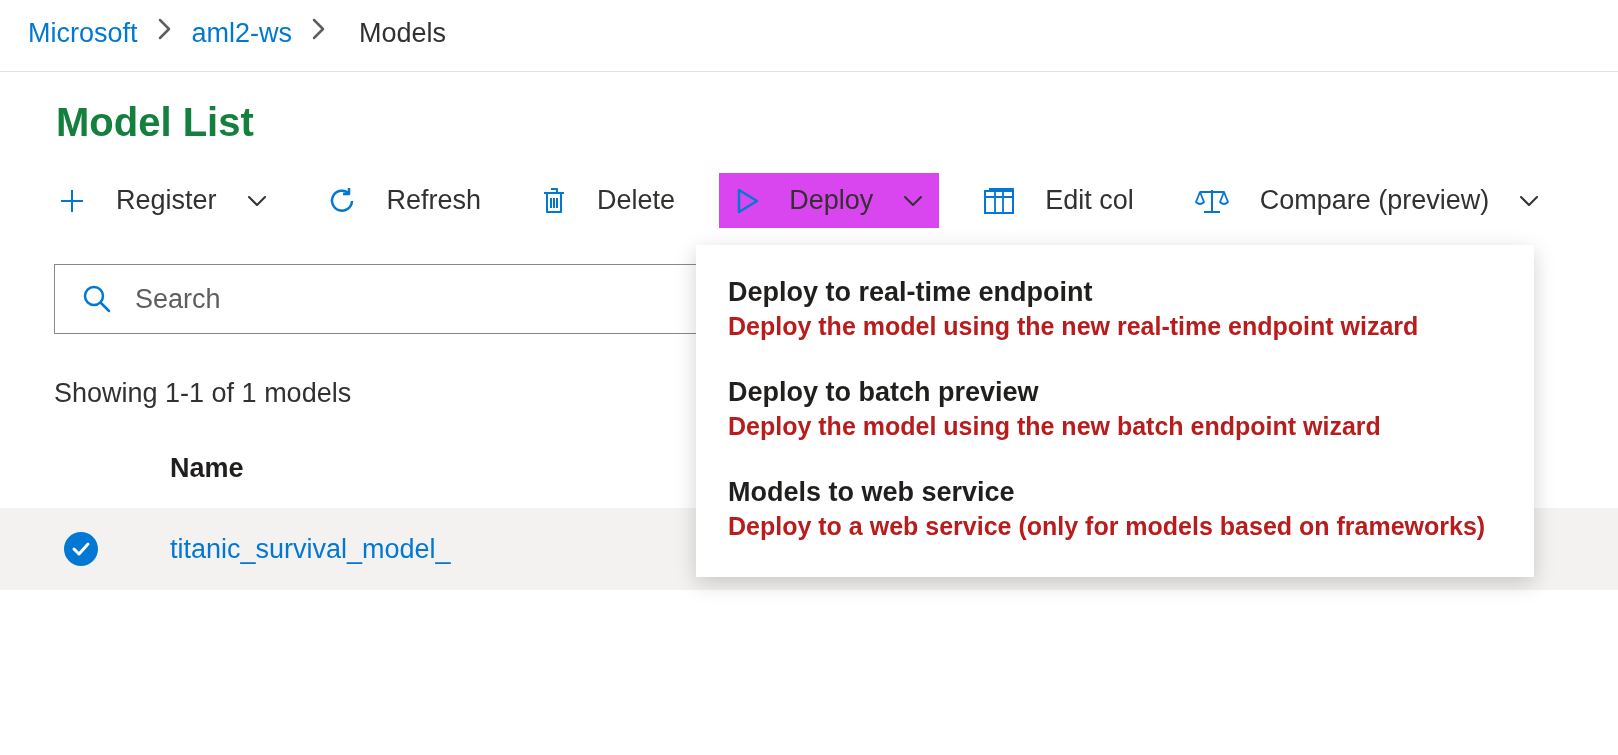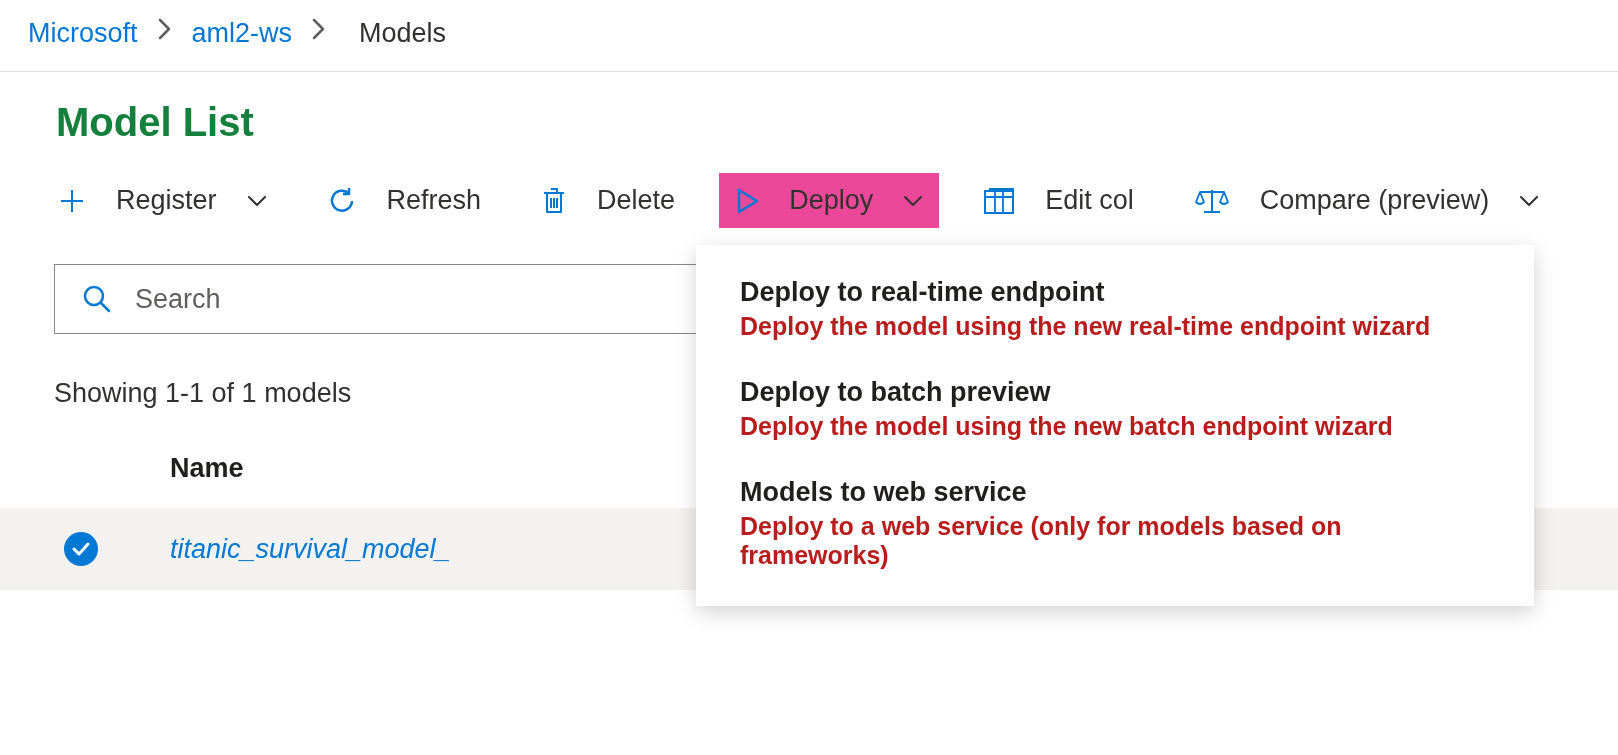--- a/index.html
+++ b/index.html
@@ -56,21 +56,21 @@
       align-items: center;
       gap: 30px;
       padding: 12px 16px;
       cursor: pointer;
       color: #323130;
       background: transparent;
       border: none;
       font-size: 27px;
     }
     .toolbar-btn.active {
-      background: #ec4899;
+      background: #d946ef;
       text-align: center;
     }
     .icon-blue {
       color: #0078d4;
     }
     .chevron {
       font-size: 20px;
       color: #323130;
     }
     .search-wrap {
@@ -121,34 +121,33 @@
       background: #0078d4;
       display: flex;
       align-items: center;
       justify-content: center;
       margin-right: 72px;
       flex-shrink: 0;
     }
     .row-name {
       color: #0078d4;
       cursor: pointer;
-      font-style: italic;
     }
     .row-version {
       margin-left: 292px;
       color: #323130;
     }
     .dropdown {
       position: absolute;
       top: 100px;
       left: 696px;
       width: 838px;
       background: #ffffff;
       box-shadow: 0 6px 20px rgba(0,0,0,0.18);
-      padding: 16px 16px;
+      padding: 16px 4px;
       z-index: 10;
     }
     .dropdown-item {
       padding: 16px 28px 20px 28px;
       cursor: pointer;
     }
     .dropdown-title {
       font-size: 27px;
       font-weight: 600;
       color: #201f1e;

